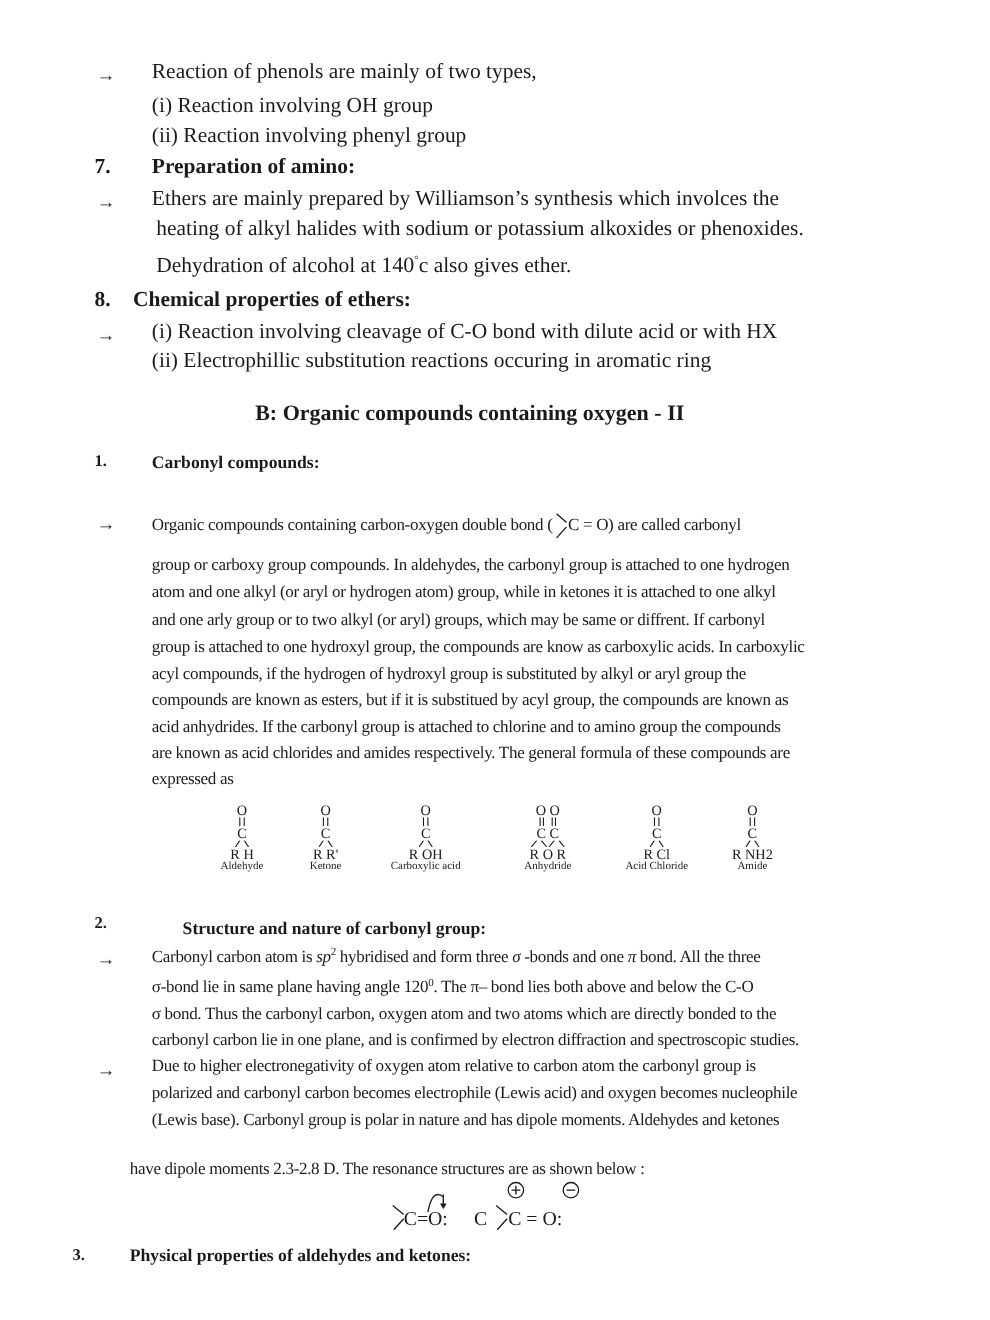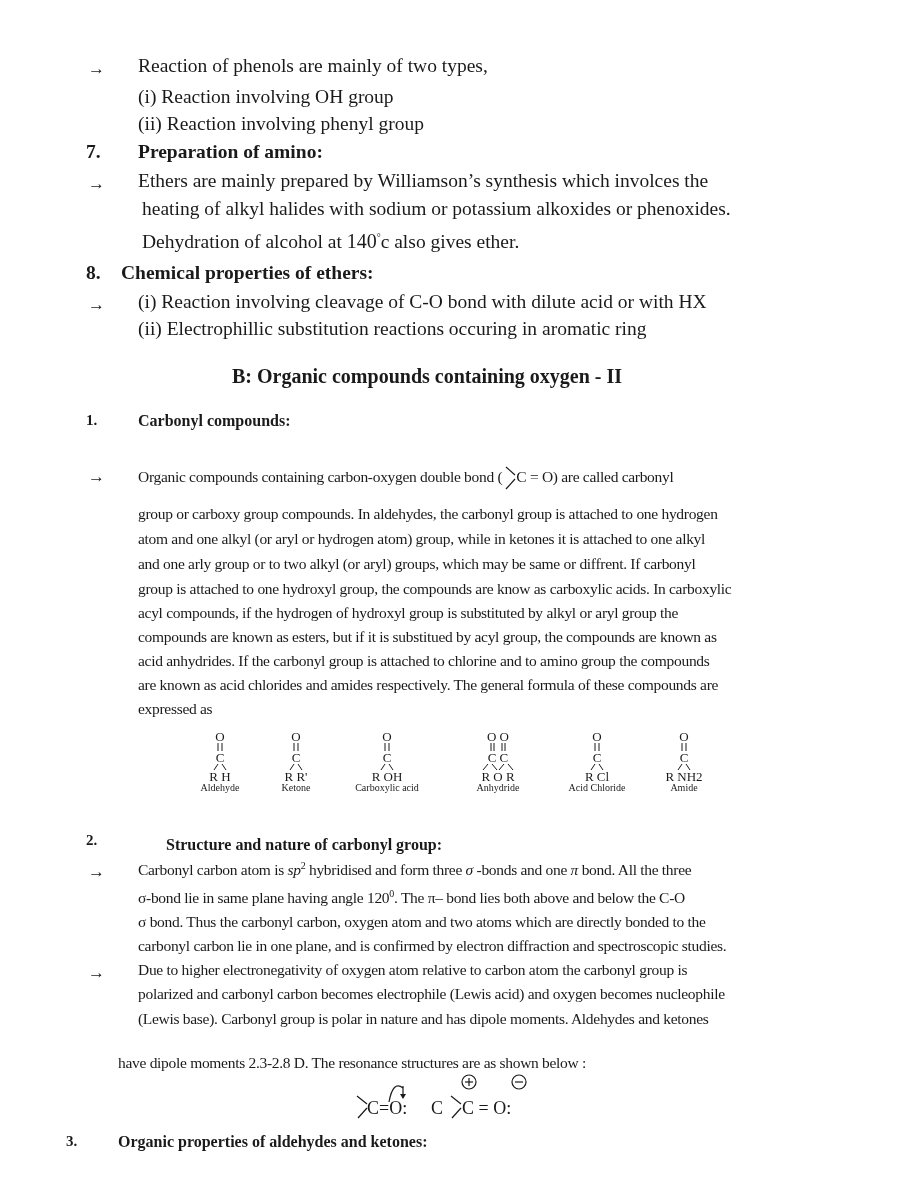--- a/index.html
+++ b/index.html
@@ -186,13 +186,13 @@
       <line x1="160" y1="14" x2="168" y2="14"></line>
     </g>
     <polygon points="45,26 51,26 48,31" fill="#1a1a1a"></polygon>
     <text x="12" y="46" font-family="Liberation Serif, serif" font-size="18" fill="#1a1a1a">C=O:</text>
     <text x="76" y="46" font-family="Liberation Serif, serif" font-size="18" fill="#1a1a1a">C</text>
     <text x="107" y="46" font-family="Liberation Serif, serif" font-size="18" fill="#1a1a1a">C  = O:</text>
   </svg>
 </div>
 
 <div class="abs snum" style="left:66px;top:1133px;">3.</div>
-<div class="abs shead" style="left:118px;top:1133px;">Organic properties of aldehydes and ketones:</div>
+<div class="abs shead" style="left:118px;top:1133px;">Physical properties of aldehydes and ketones:</div>
 
 </body></html>

